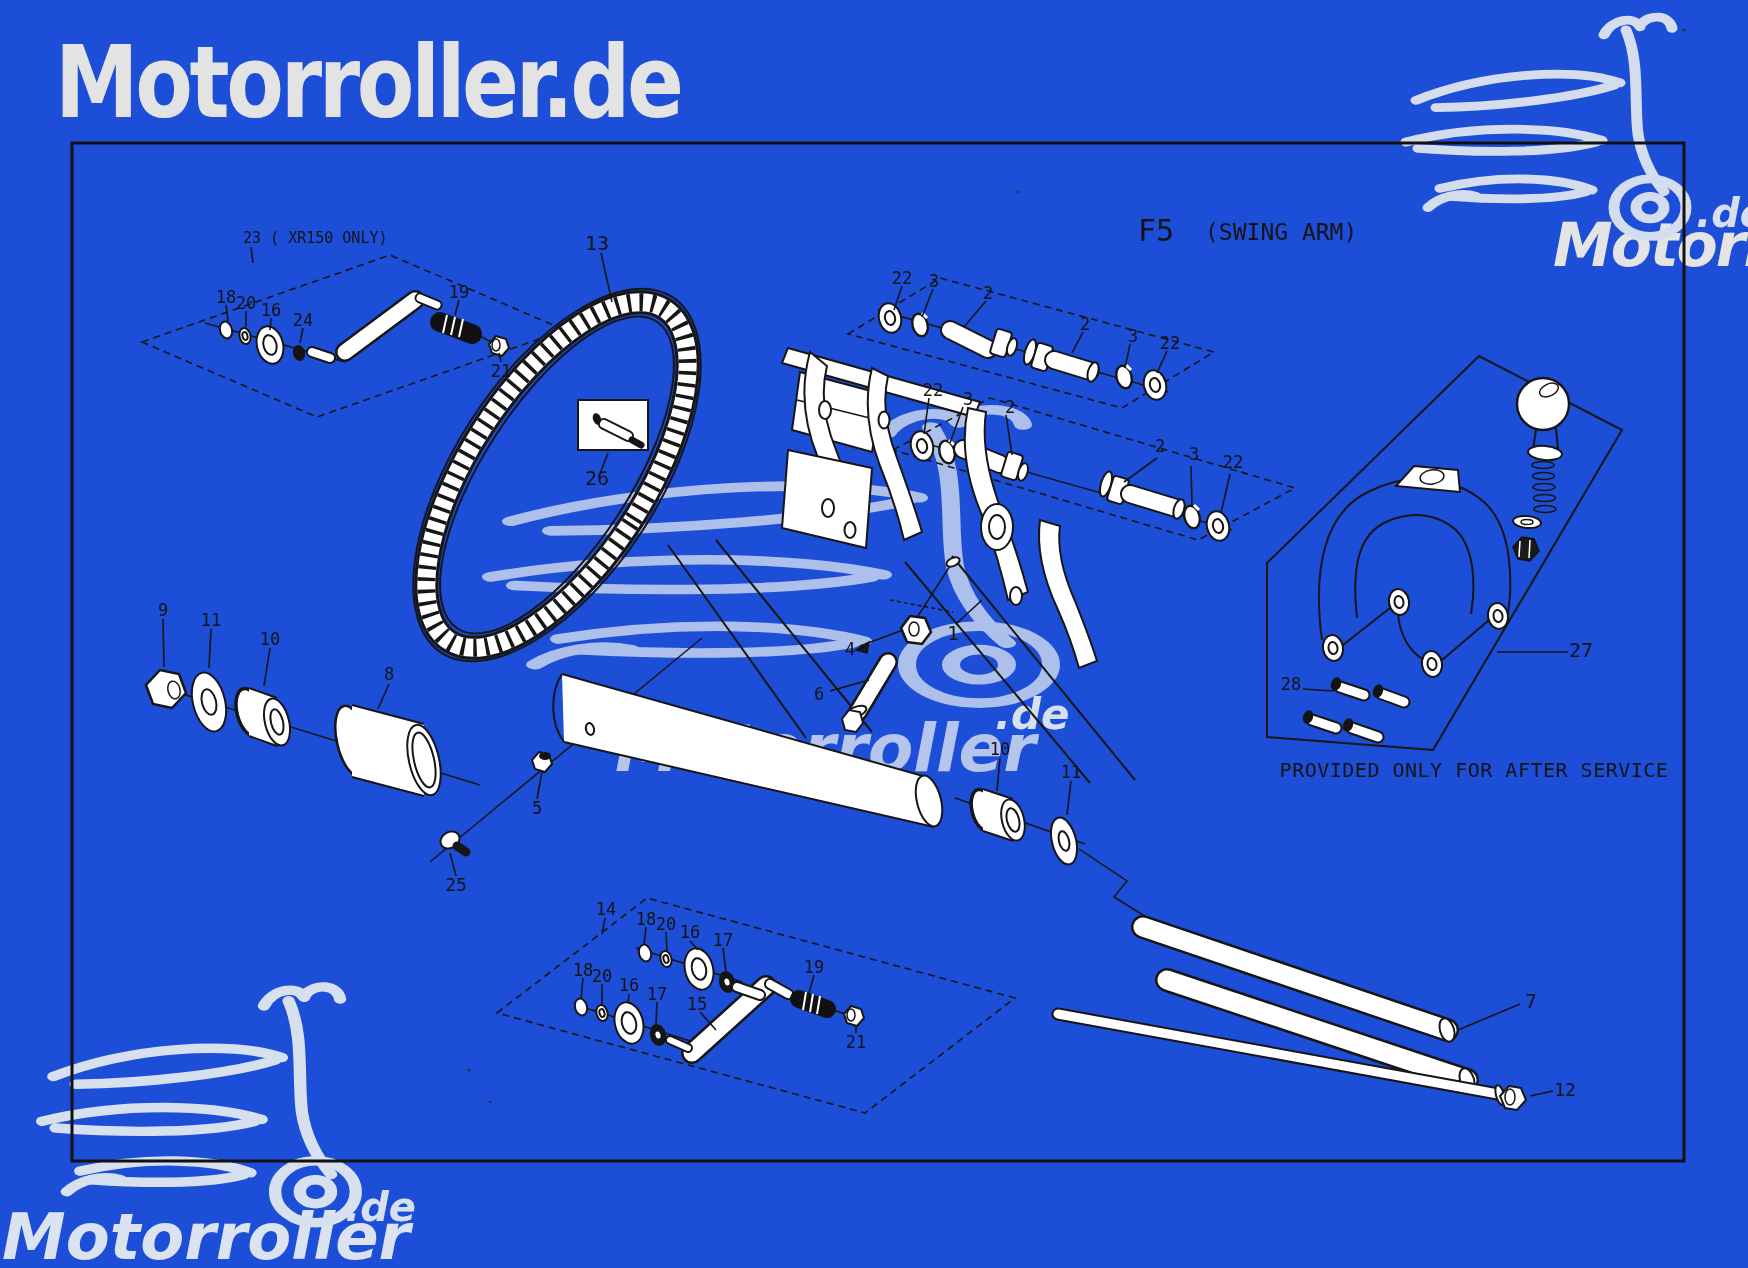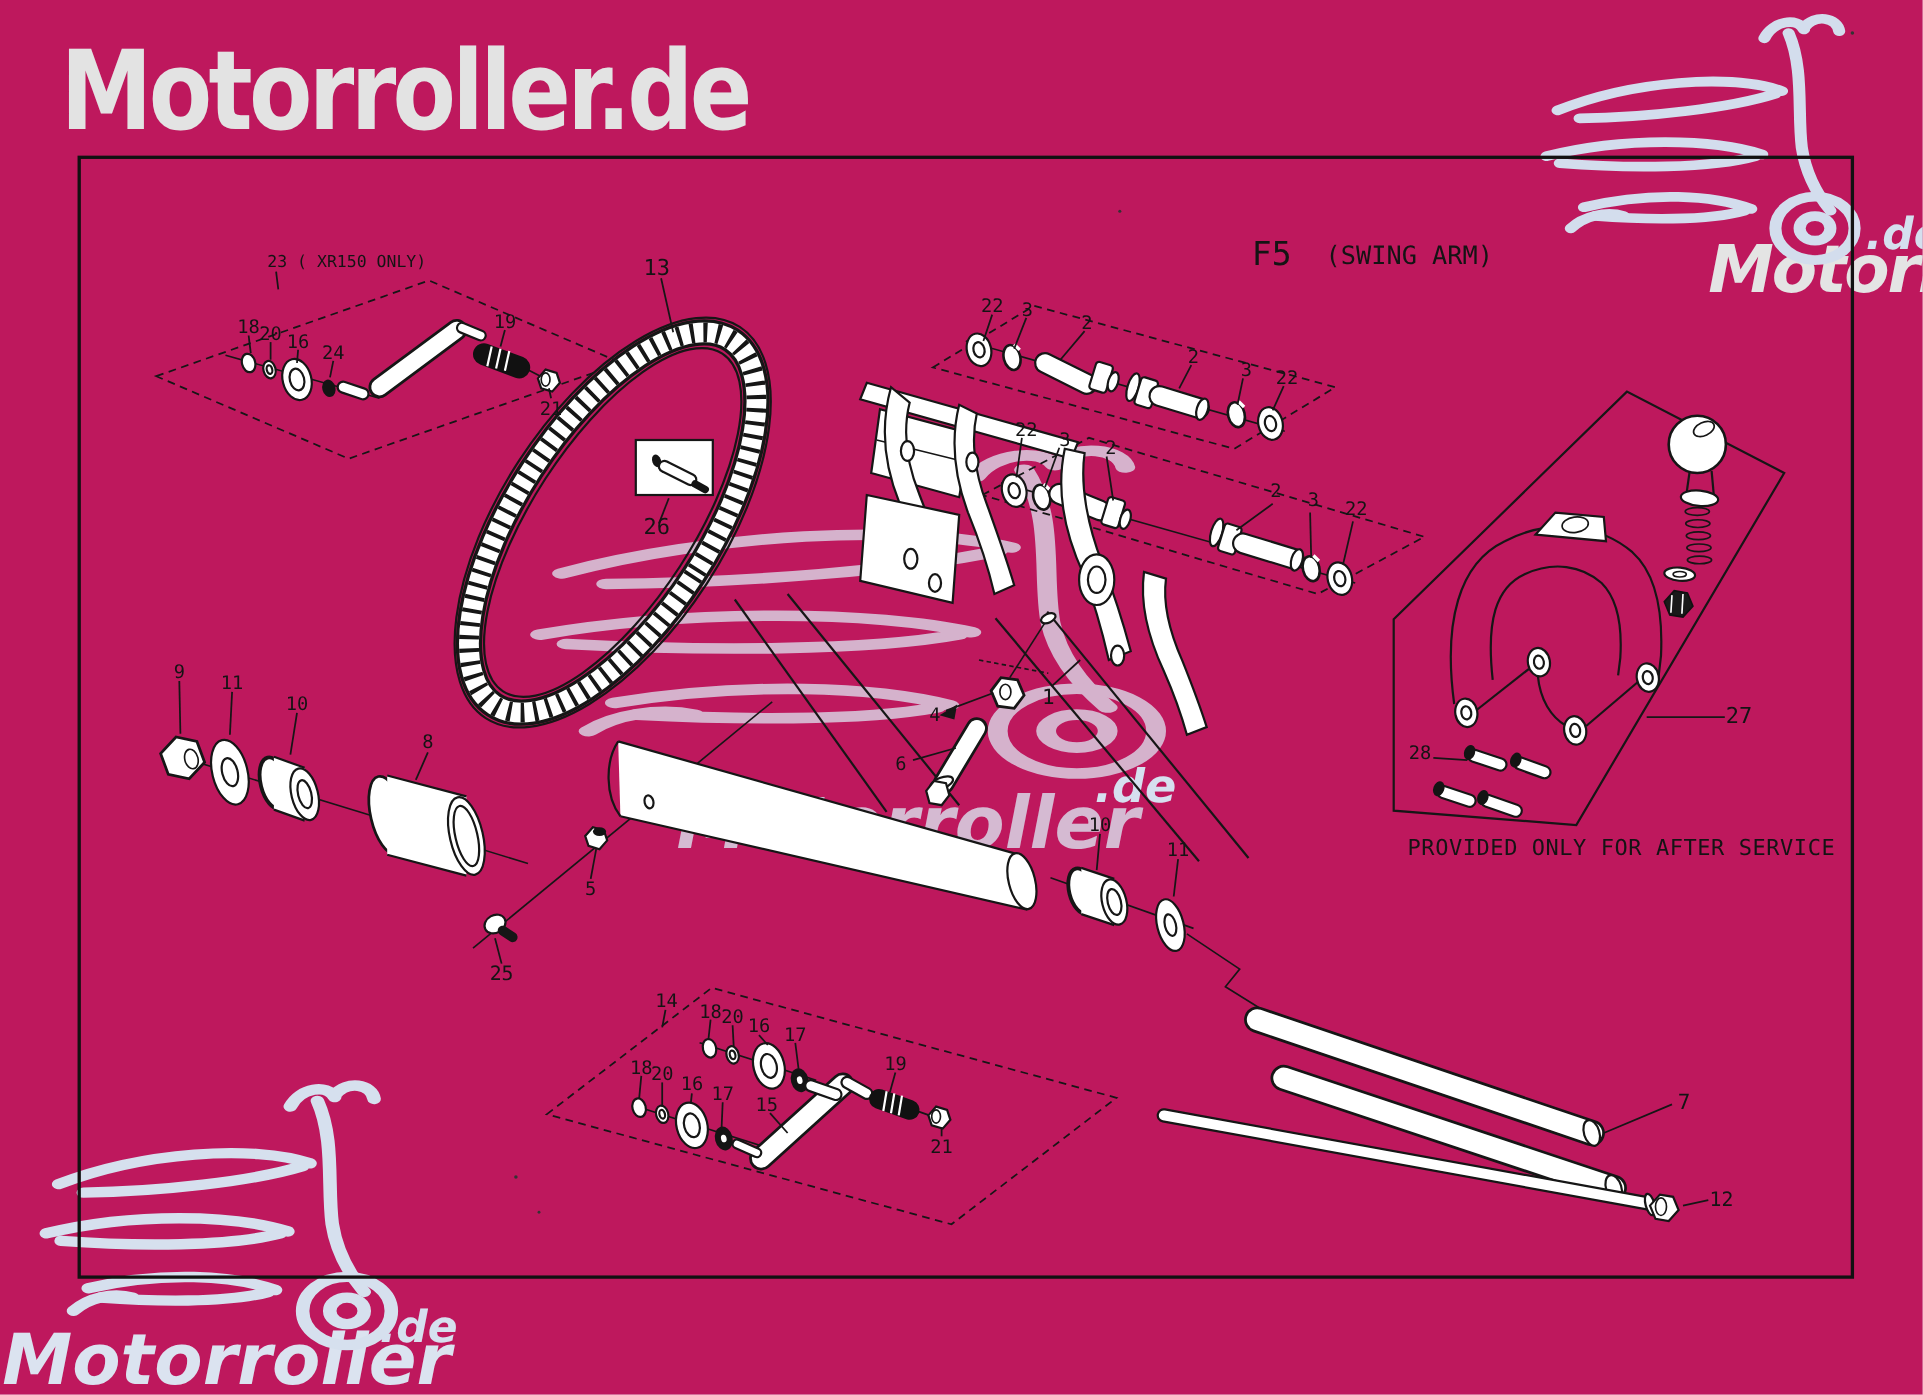--- a/index.html
+++ b/index.html
@@ -1,16 +1,16 @@
 <!DOCTYPE html>
 <html><head>
 <meta charset="utf-8">
 <style>
   html,body{margin:0;padding:0;background:#fff;}
-  .page{position:relative;width:1748px;height:1268px;background:#be185d;overflow:hidden;
+  .page{position:relative;width:1748px;height:1268px;background:#1d4ed8;overflow:hidden;
         font-family:"Liberation Sans",sans-serif;}
   .wm-text{position:absolute;white-space:nowrap;font-weight:bold;font-style:italic;
            font-family:"DejaVu Sans",sans-serif;z-index:0;transform-origin:left top;}
   .wm-gray{font-style:normal;color:#e3e3e3;}
   .wm-blue{color:#dbe3f0;}
   svg.diagram{position:absolute;left:0;top:0;z-index:1;}
   .ln{stroke:#161616;stroke-width:2;fill:none;}
   .thin{stroke:#161616;stroke-width:1.5;fill:none;}
   .leader{stroke:#161616;stroke-width:1.6;fill:none;}
   .dash{stroke:#161616;stroke-width:1.6;fill:none;stroke-dasharray:7 5;}

